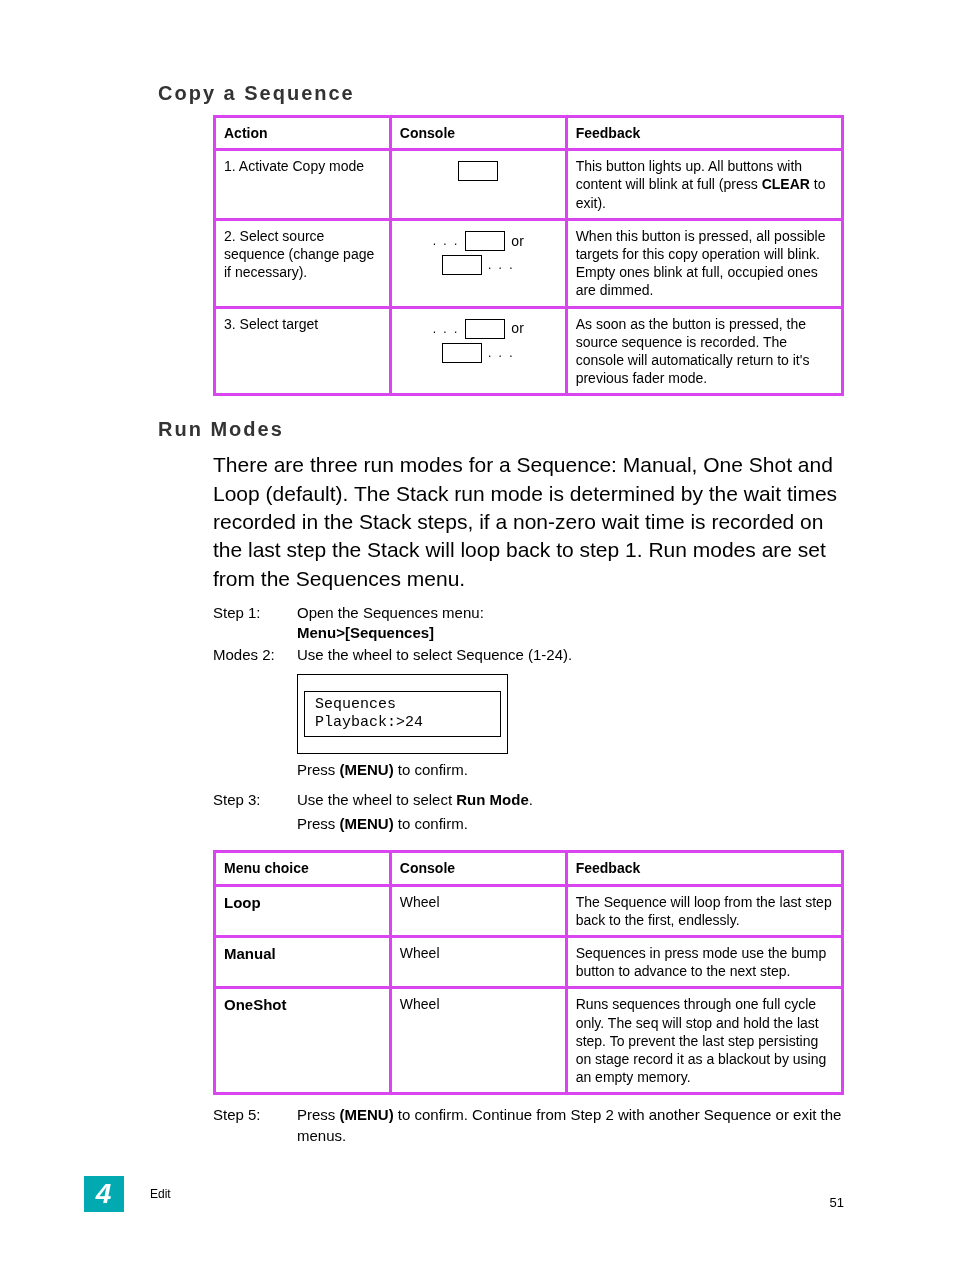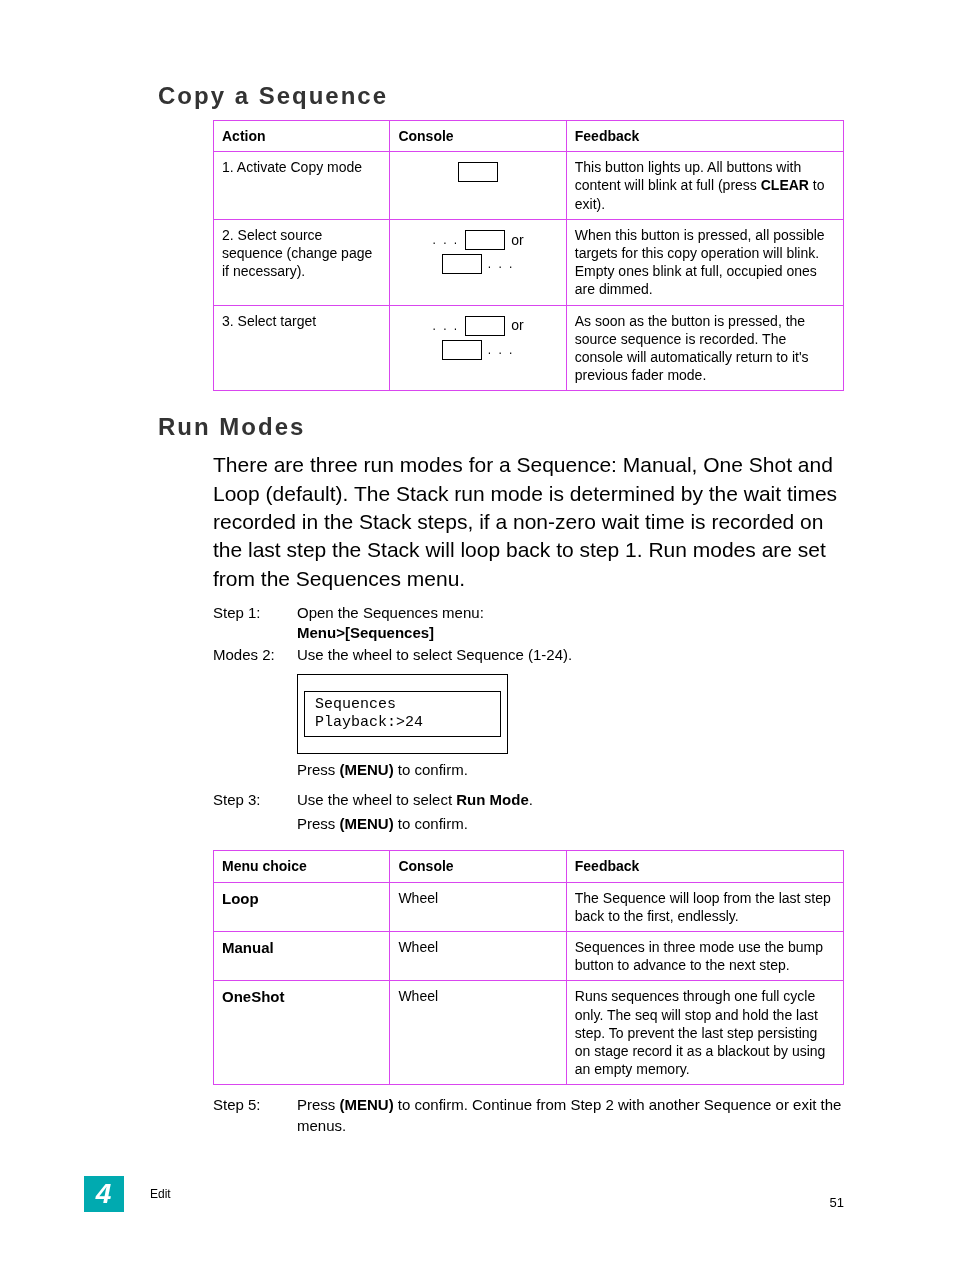--- a/index.html
+++ b/index.html
@@ -11,36 +11,36 @@
     width: 954px;
   }
   .page {
     position: relative;
     width: 954px;
     height: 1272px;
     box-sizing: border-box;
     padding: 82px 110px 0 158px;
   }
   .sec-heading {
-    font-size: 24px;
+    font-size: 20px;
     font-weight: bold;
     letter-spacing: 2px;
     color: #333;
     margin: 0 0 10px 0;
   }
   .h-gap-runmodes { margin-top: 22px; }
   .content-indent { margin-left: 55px; }
   table.std {
     border-collapse: collapse;
     width: 100%;
     table-layout: fixed;
     font-size: 14px;
   }
   table.std th, table.std td {
-    border: 1px solid #d946ef;
+    border: 3px solid #d946ef;
     padding: 6px 8px;
     text-align: left;
     vertical-align: top;
     line-height: 1.3;
   }
   table.std th {
     font-weight: bold;
     background: #fff;
   }
   .col-a { width: 28%; }
@@ -267,21 +267,21 @@
       </thead>
       <tbody>
         <tr>
           <td><span class="mono">Loop</span></td>
           <td>Wheel</td>
           <td>The Sequence will loop from the last step back to the first, endlessly.</td>
         </tr>
         <tr>
           <td><span class="mono">Manual</span></td>
           <td>Wheel</td>
-          <td>Sequences in three mode use the bump button to advance to the next step.</td>
+          <td>Sequences in press mode use the bump button to advance to the next step.</td>
         </tr>
         <tr>
           <td><span class="mono">OneShot</span></td>
           <td>Wheel</td>
           <td>Runs sequences through one full cycle only. The seq will stop and hold the last step. To prevent the last step persisting on stage record it as a blackout by using an empty memory.</td>
         </tr>
       </tbody>
     </table>
 
     <div class="step-row" style="margin-top:10px">

